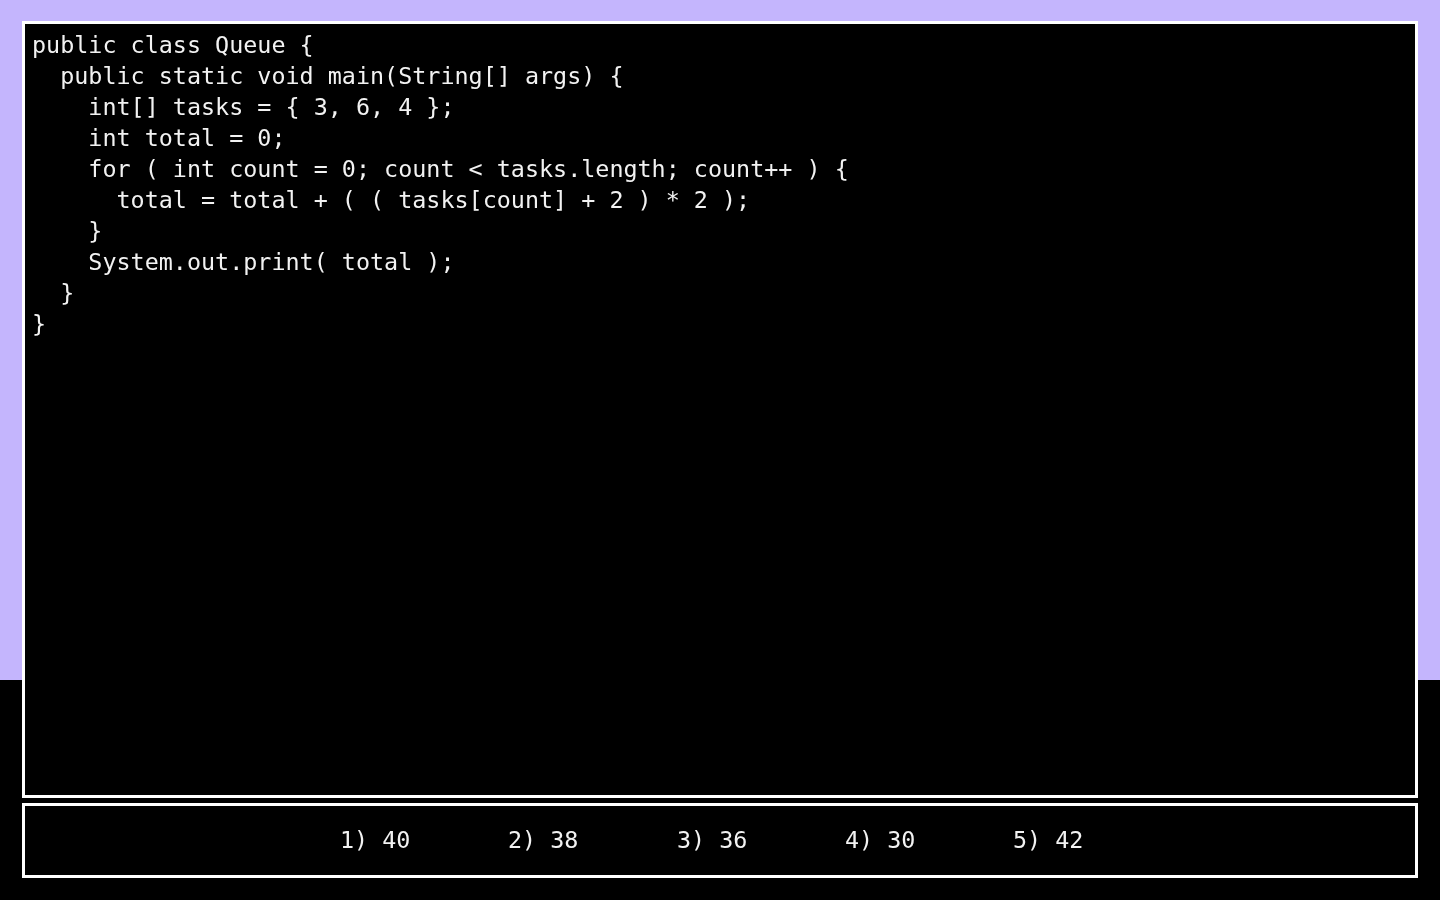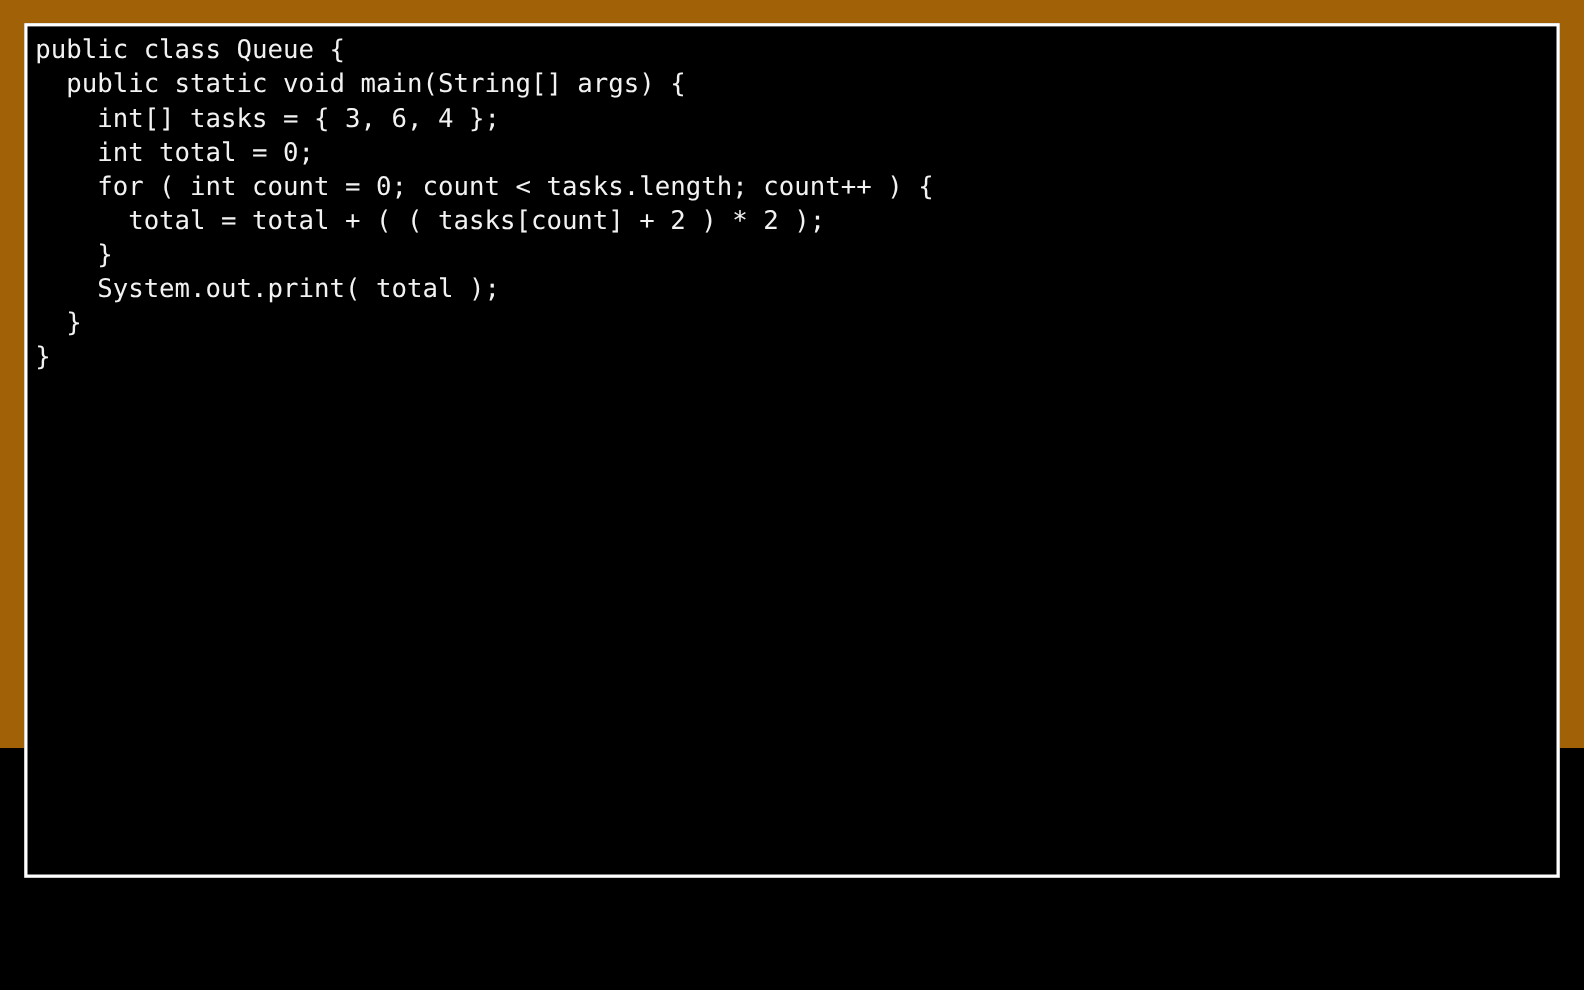--- a/index.html
+++ b/index.html
@@ -8,21 +8,21 @@
     background: #000000;
     width: 1440px;
     height: 900px;
     overflow: hidden;
   }
 
   #screen {
     position: relative;
     width: 1440px;
     height: 680px;
-    background: #a16207;
+    background: #c4b5fd;
   }
 
   
   #code-panel {
     position: absolute;
     left: 22px;
     top: 21px;
     width: 1396px;
     height: 777px;
     box-sizing: border-box;
@@ -91,14 +91,23 @@
 </style>
 </head>
 <body>
 
 <div id="screen">
 
   <div id="code-panel">
     <pre id="code-block"><span class="code-line">public class Queue {</span><span class="code-line">  public static void main(String[] args) {</span><span class="code-line">    int[] tasks = { 3, 6, 4 };</span><span class="code-line">    int total = 0;</span><span class="code-line">    for ( int count = 0; count &lt; tasks.length; count++ ) {</span><span class="code-line">      total = total + ( ( tasks[count] + 2 ) * 2 );</span><span class="code-line">    }</span><span class="code-line">    System.out.print( total );</span><span class="code-line">  }</span><span class="code-line">}</span></pre>
   </div>
 
+  <div id="answer-panel">
+    <div id="answer-row">
+      <div class="answer-option opt-0">1) 40</div>
+      <div class="answer-option opt-1">2) 38</div>
+      <div class="answer-option opt-2">3) 36</div>
+      <div class="answer-option opt-3">4) 30</div>
+      <div class="answer-option opt-4">5) 42</div>
+    </div>
+  </div>
 
 </div>
 
 </body></html>

